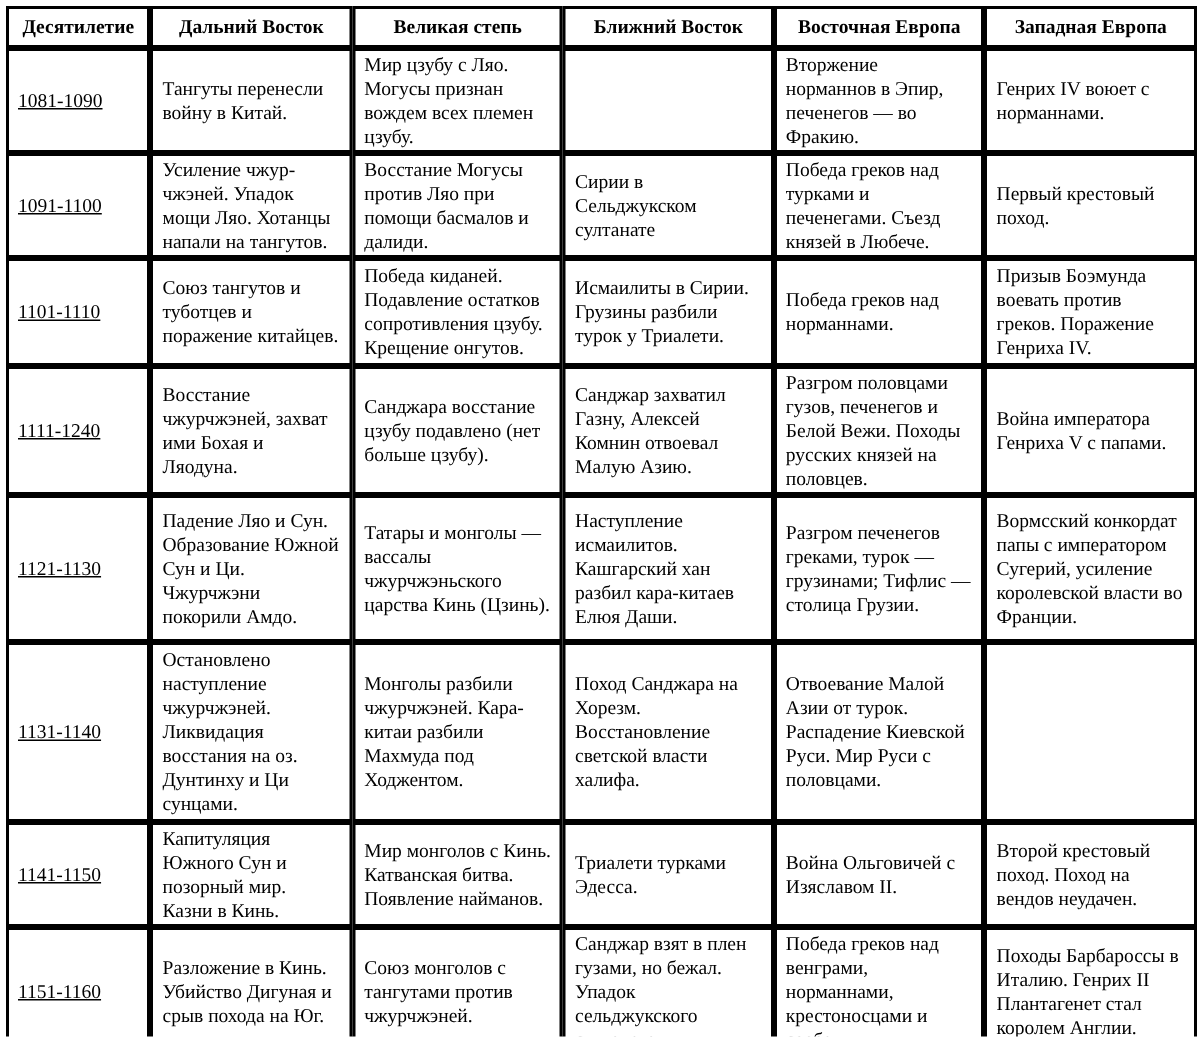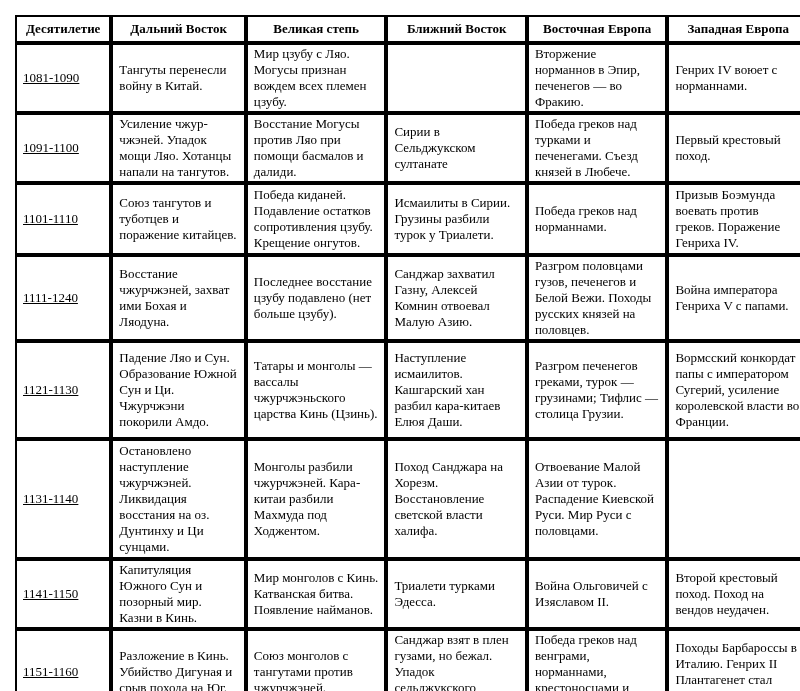--- a/index.html
+++ b/index.html
@@ -1,20 +1,20 @@
 <!DOCTYPE html>
 <html><head>
 <meta charset="utf-8">
 <style>
   html, body { margin: 0; padding: 0; background: #ffffff; }
   .page {
     width: 800px;
     height: 691px;
     box-sizing: border-box;
-    padding: 15px;
+    padding: 4px;
     background: #ffffff;
     font-family: "Liberation Serif", serif;
   }
   table.hist {
     border-collapse: separate;
     border-spacing: 0;
     table-layout: fixed;
     width: 794px;
     color: #000000;
   }
@@ -81,21 +81,21 @@
         <td class="decade">1101-1110</td>
         <td>Союз тангутов и туботцев и поражение китайцев.</td>
         <td>Победа киданей. Подавление остатков сопротивления цзубу. Крещение онгутов.</td>
         <td>Исмаилиты в Сирии. Грузины разбили турок у Триалети.</td>
         <td>Победа греков над норманнами.</td>
         <td>Призыв Боэмунда воевать против греков. Поражение Генриха IV.</td>
       </tr>
       <tr style="height:83px">
         <td class="decade">1111-1240</td>
         <td>Восстание чжурчжэней, захват ими Бохая и Ляодуна.</td>
-        <td>Последнее восстание цзубу подавлено (нет больше цзубу).</td>
+        <td>Санджара восстание цзубу подавлено (нет больше цзубу).</td>
         <td>Санджар захватил Газну, Алексей Комнин отвоевал Малую Азию.</td>
         <td>Разгром половцами гузов, печенегов и Белой Вежи. Походы русских князей на половцев.</td>
         <td>Война императора Генриха V с папами.</td>
       </tr>
       <tr style="height:98px">
         <td class="decade">1121-1130</td>
         <td>Падение Ляо и Сун. Образование Южной Сун и Ци. Чжурчжэни покорили Амдо.</td>
         <td>Татары и монголы — вассалы чжурчжэньского царства Кинь (Цзинь).</td>
         <td>Наступление исмаилитов. Кашгарский хан разбил кара-китаев Елюя Даши.</td>
         <td>Разгром печенегов греками, турок — грузинами; Тифлис — столица Грузии.</td>

